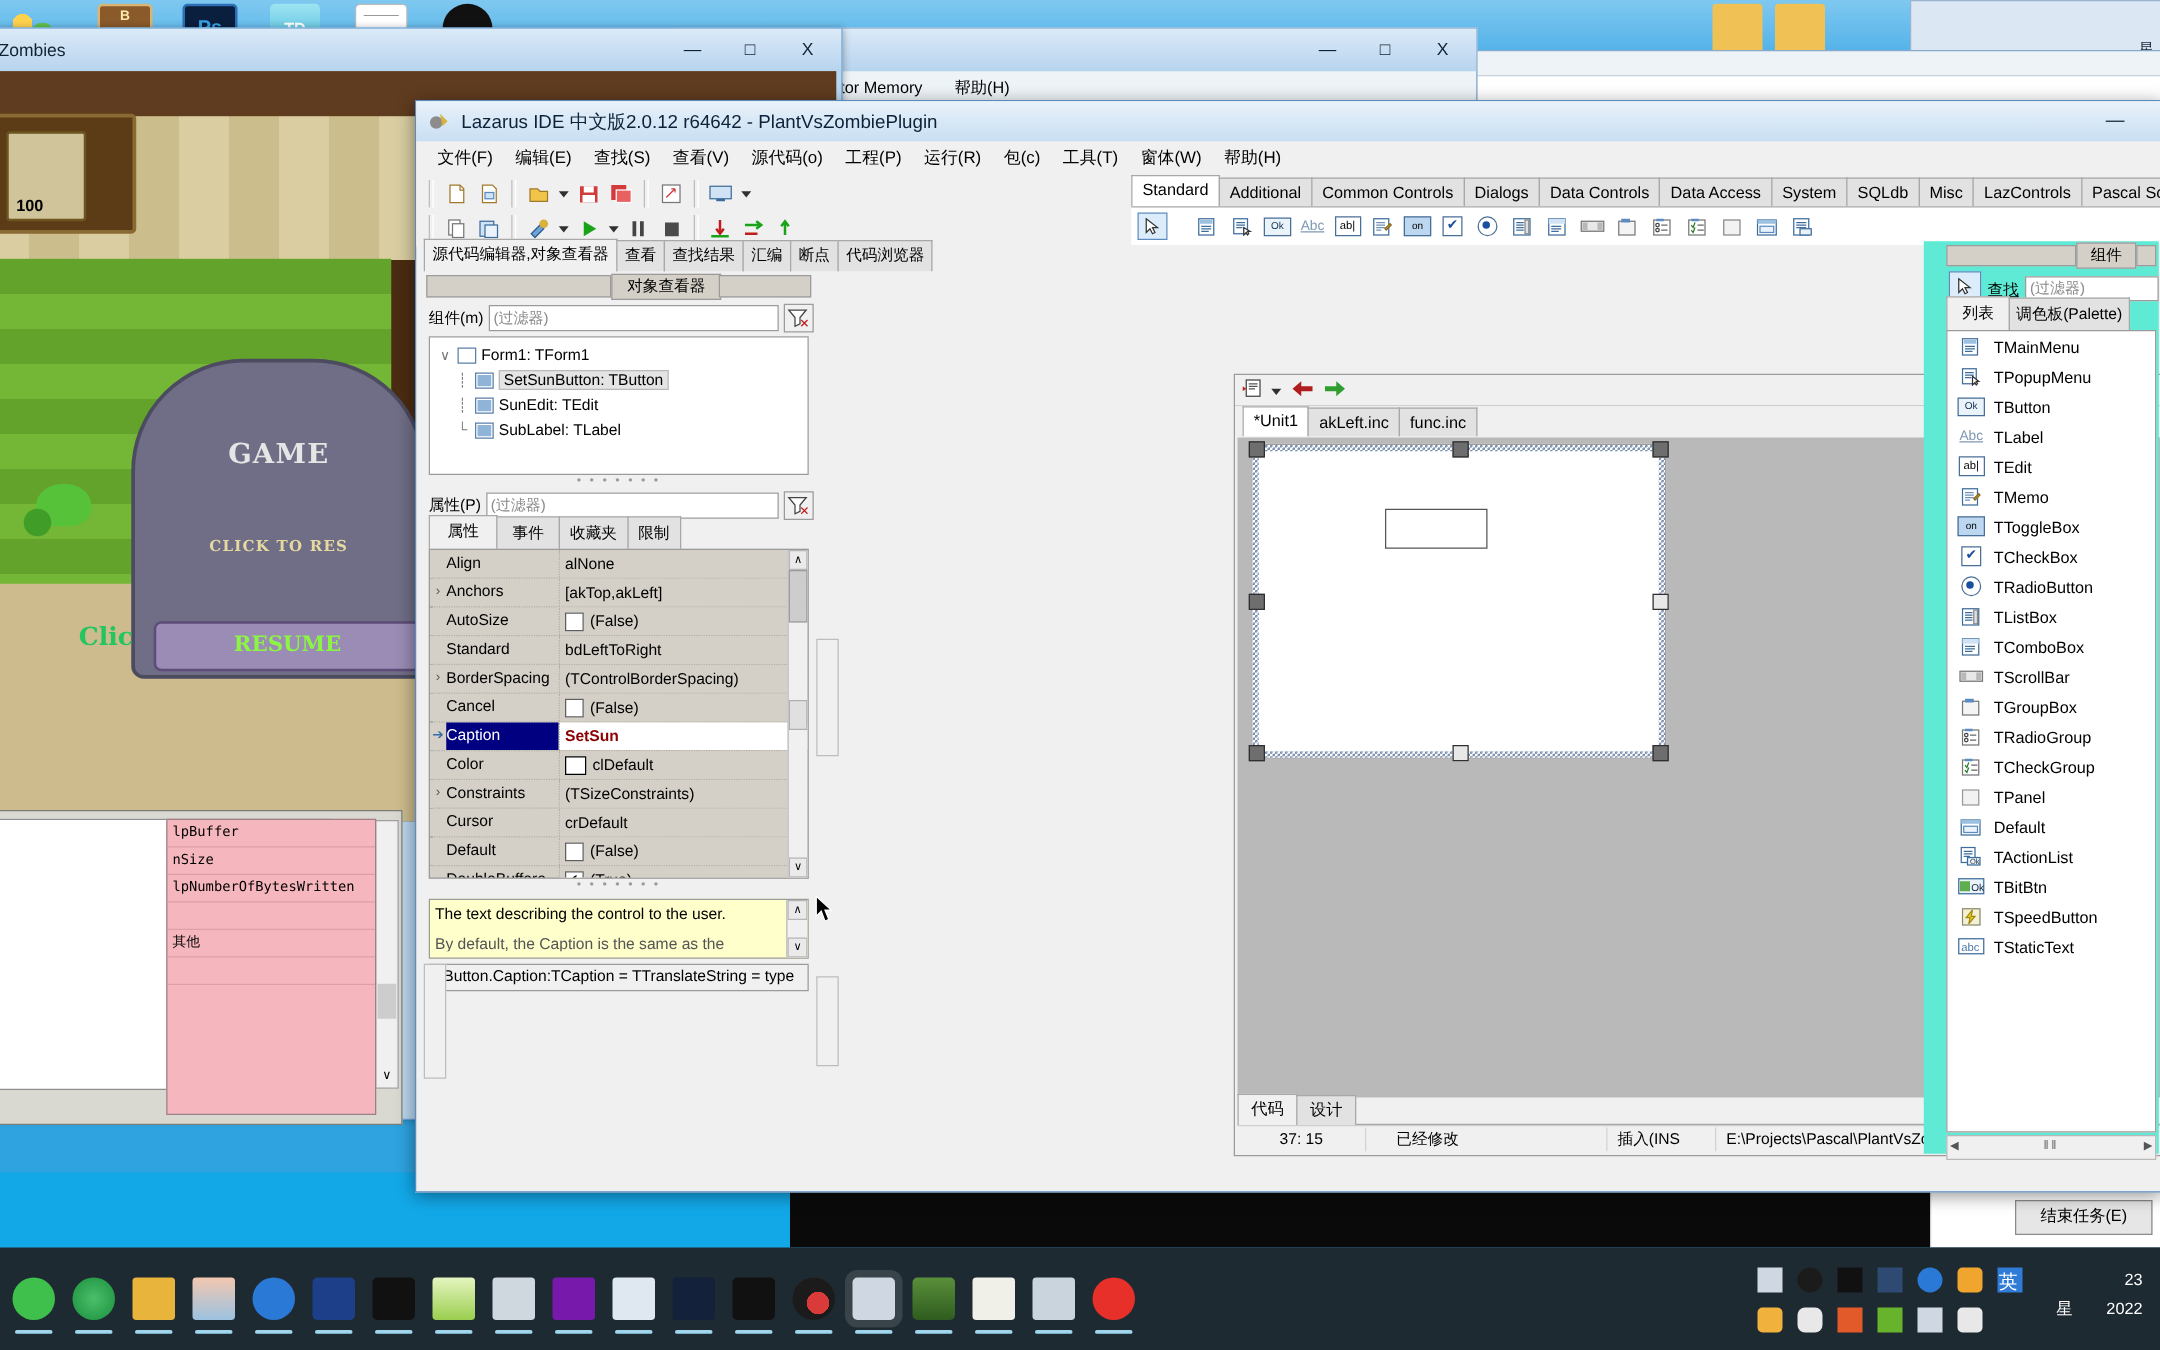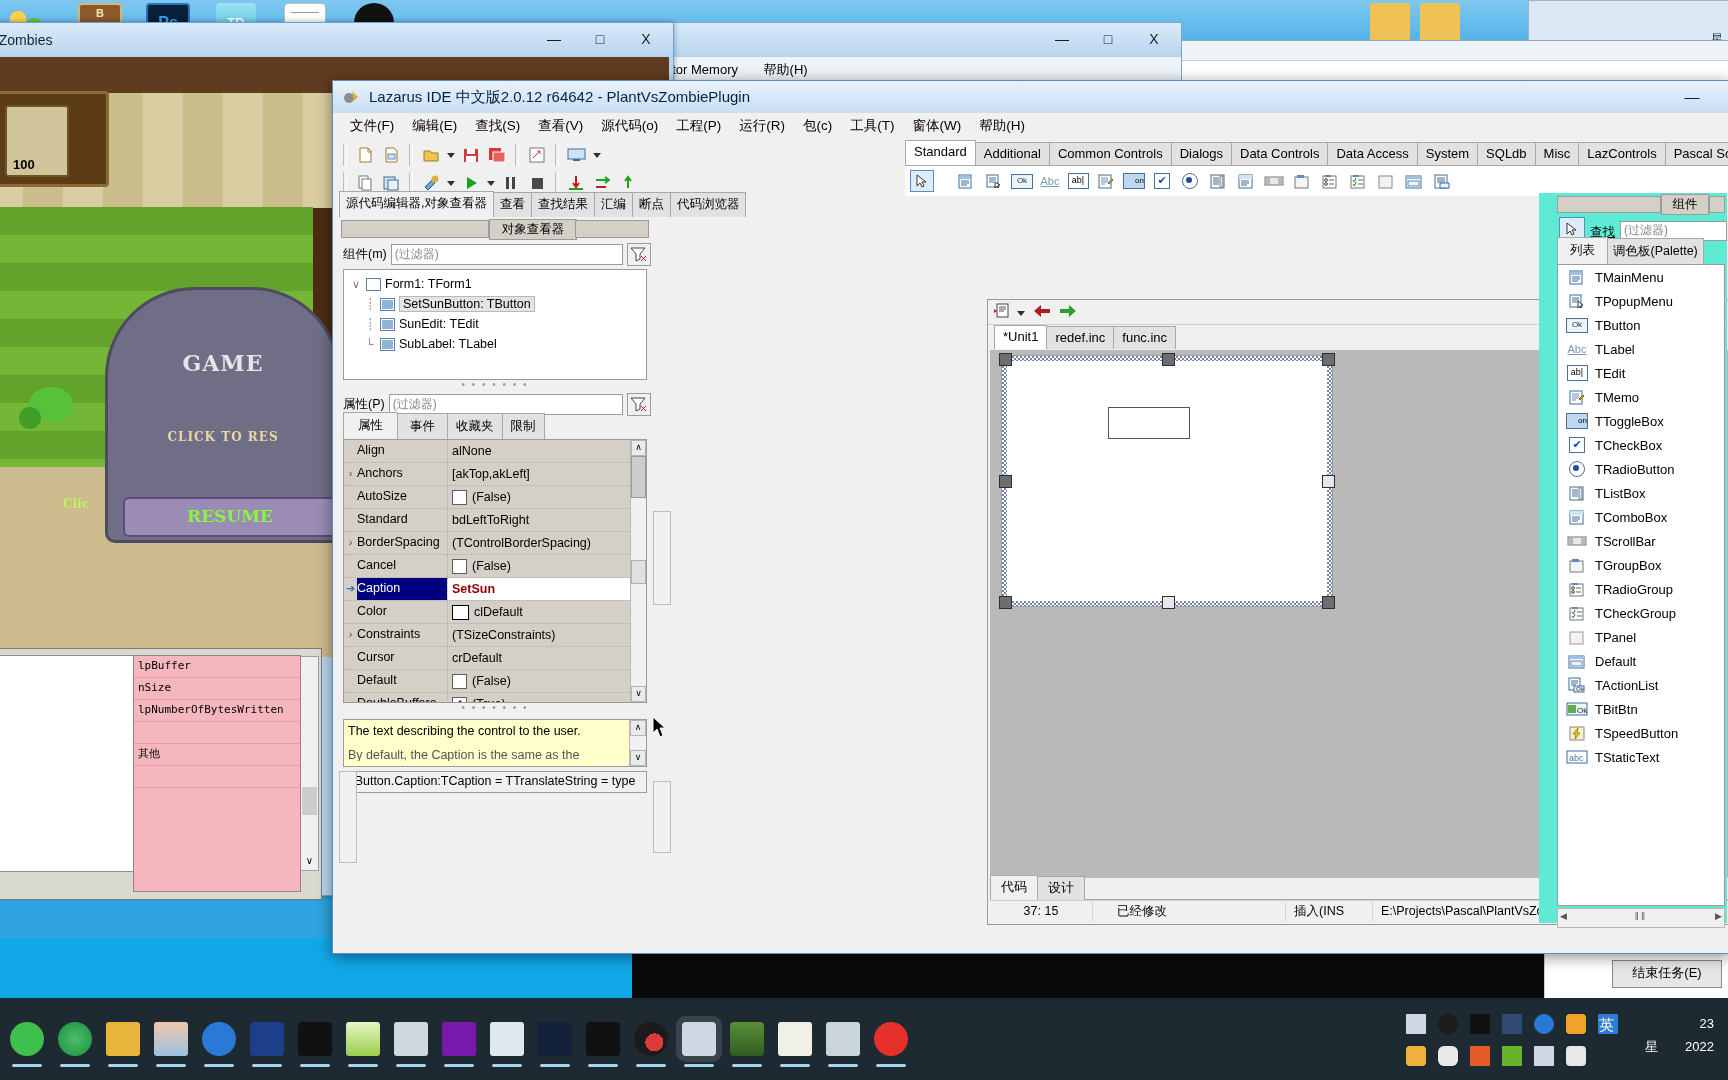--- a/index.html
+++ b/index.html
@@ -46,21 +46,21 @@
   #gravestone{position:absolute;left:122px;top:230px;width:230px;height:250px;
     background:#6f6e86;border-radius:90px 90px 10px 10px;border:3px solid #4c4b60;}
   .gtext{position:absolute;left:0;width:100%;text-align:center;color:#e5e5e5;
     font-family:"DejaVu Serif",serif;font-weight:bold;letter-spacing:1px;}
   #g1{top:60px;font-size:22px;}
   #g2{top:140px;font-size:12px;color:#e6d9a0;}
   #resume{position:absolute;left:140px;top:440px;width:210px;height:36px;
     background:#9a8cb5;border:2px solid #5d4c78;border-radius:6px;
     color:#8cf442;font-size:17px;font-weight:bold;text-align:center;line-height:34px;
     font-family:"DejaVu Serif",serif;}
-  #clic{position:absolute;left:80px;top:440px;color:#bef264;font-weight:bold;font-size:12px;
+  #clic{position:absolute;left:80px;top:440px;color:#22c55e;font-weight:bold;font-size:20px;
     font-family:"DejaVu Serif",serif;}
   .zombie{position:absolute;left:250px;top:255px;width:54px;height:110px;background:#8a9a6a;border-radius:18px;}
 
   
   #dbg-win{position:absolute;left:-140px;top:648px;width:460px;height:250px;
     background:#d9d9d2;border:1px solid #7d7d78;}
   #dbg-list{position:absolute;left:0;top:6px;width:400px;height:215px;background:#fff;
     border:1px solid #8e8e8e;font-family:"DejaVu Sans Mono",monospace;font-size:12px;
     line-height:19.4px;padding-left:2px;color:#000;overflow:hidden;white-space:pre;}
   #dbg-scroll{position:absolute;right:2px;top:7px;width:17px;height:213px;background:#f0f0f0;border:1px solid #a0a0a0;}
@@ -218,21 +218,21 @@
   #rp-foot{margin:2px 2px 0;height:18px;background:#f0f0f0;border:1px solid #b8b8b8;position:relative;}
   #rp-footmid{position:absolute;left:50%;top:2px;transform:translateX(-50%);font-size:10px;color:#666;letter-spacing:2px;}
   #rp-fl{position:absolute;left:2px;top:2px;font-size:9px;color:#555;}
   #rp-fr{position:absolute;right:2px;top:2px;font-size:9px;color:#555;}
   .okbtn{width:20px;height:13px;border:1px solid #4a6f96;background:#eaf2fa;font-size:8px;
     text-align:center;line-height:12px;color:#12324f;}
   .abcg{font-size:11px;color:#7d98b5;text-decoration:underline;}
   .abig{width:19px;height:14px;border:1px solid #4a6f96;background:#fff;font-size:9px;
     text-align:center;line-height:13px;}
   .ontog{width:21px;height:14px;border:1px solid #4a6f96;background:#bcd7ef;font-size:8px;
-    text-align:right;line-height:13px;}
+    text-align:center;line-height:13px;}
   .chk{width:14px;height:14px;border:1px solid #4a6f96;background:#fff;color:#1a4fa0;
     font-size:11px;text-align:center;line-height:12px;}
   .rad{width:14px;height:14px;border:1px solid #4a6f96;background:#fff;border-radius:50%;position:relative;}
   .rad::after{content:"";position:absolute;left:3px;top:3px;width:6px;height:6px;background:#1a4fa0;border-radius:50%;}
 
   
   .cursorA{position:absolute;width:14px;height:20px;}
 </style>
 </head>
 <body>
@@ -809,21 +809,21 @@
           </svg></span>
       <span><svg width="20" height="14">
             <path d="M9 1 L2 7 L9 13 V9 H18 V5 H9 Z" fill="#b11c1c"></path>
           </svg></span>
       <span><svg width="20" height="14">
             <path d="M11 1 L18 7 L11 13 V9 H2 V5 H11 Z" fill="#2f9e2f"></path>
           </svg></span>
     </div>
     <div id="srctabs">
       <div class="stab active">*Unit1</div>
-      <div class="stab">redef.inc</div>
+      <div class="stab">akLeft.inc</div>
       <div class="stab">func.inc</div>
     </div>
 
     <div id="design">
       <div id="form">
         <div class="hatch" style="left:0;top:0;width:330px;height:5px;"></div>
         <div class="hatch" style="left:0;bottom:0;width:330px;height:5px;"></div>
         <div class="hatch" style="left:0;top:0;width:5px;height:250px;"></div>
         <div class="hatch" style="right:0;top:0;width:5px;height:250px;"></div>
         <div id="innerbtn"></div>

